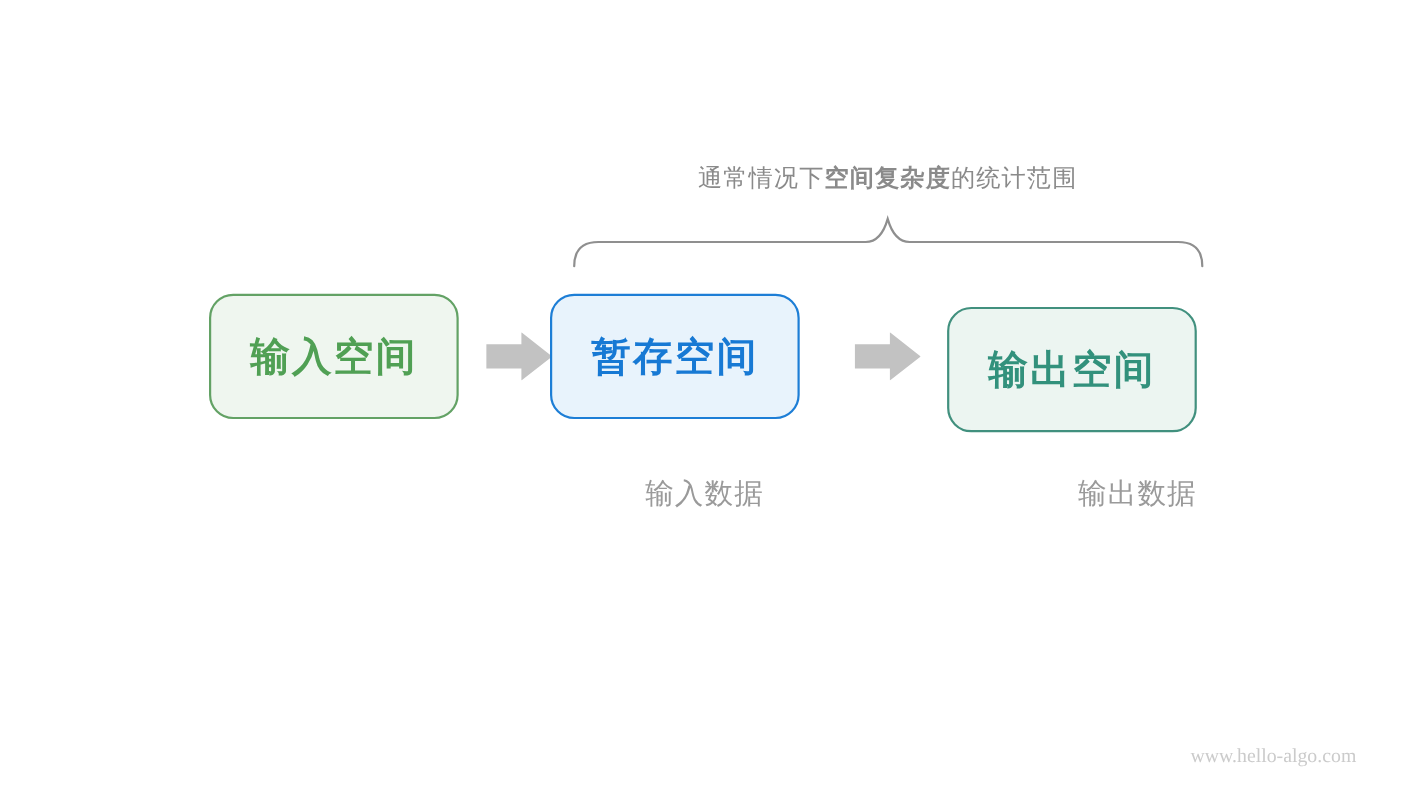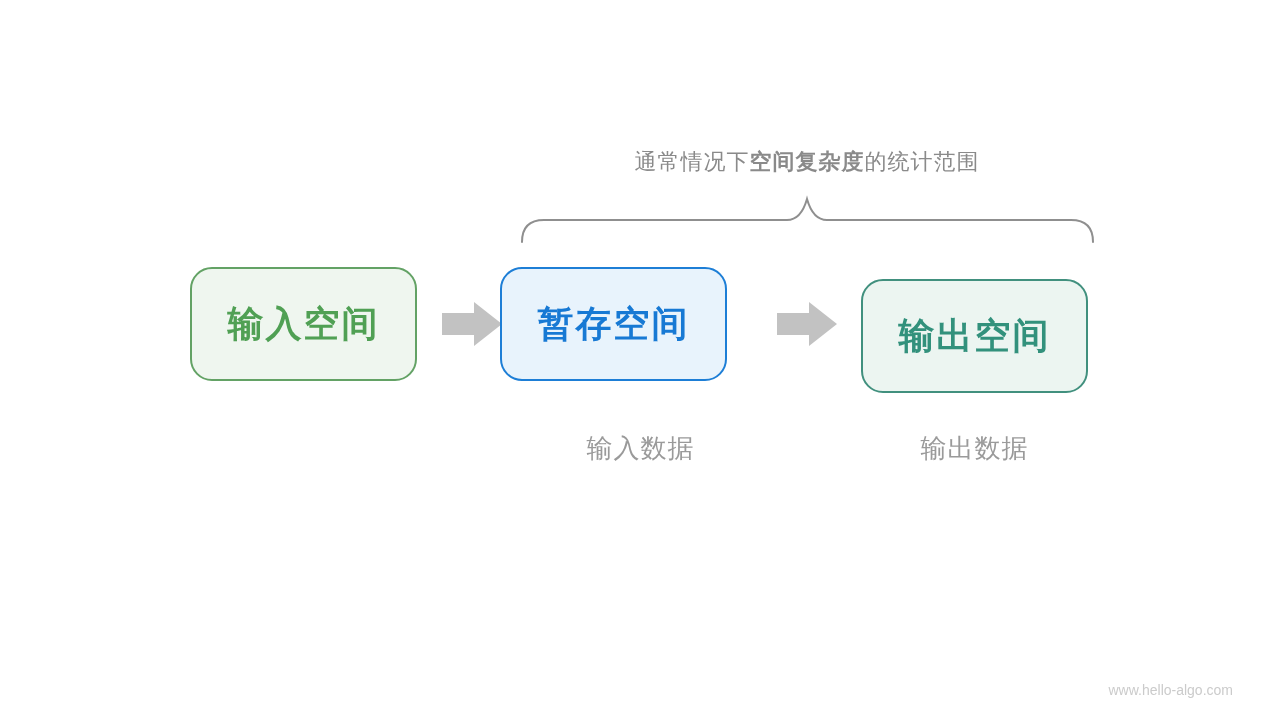--- a/index.html
+++ b/index.html
@@ -91,30 +91,30 @@
     top: 424px;
     width: 227px;
     text-align: center;
     font-size: 26px;
     line-height: 48px;
     color: var(--note_text, #9a9a9a);
     letter-spacing: 1px;
   }
   #notes-input  { left: 190px; }
   #notes-temp   { left: 527px; }
-  #notes-output { left: 861px; }
+  #notes-output { left: 861px; text-align: right; }
   .notes .note-line { display: block; }
 
   
   .watermark {
     position: absolute;
     right: 47px;
     bottom: 22px;
-    font-family: Liberation Sans, sans-serif;
-    font-size: 14px;
+    font-family: Liberation Serif, serif;
+    font-size: 18px;
     color: var(--watermark_text, #cbcbcb);
   }
 </style>
 </head>
 <body>
 
 <div id="canvas">
 
   <div class="diagram-title">
     <span>通常情况下</span><span class="bold">空间复杂度</span><span>的统计范围</span>

